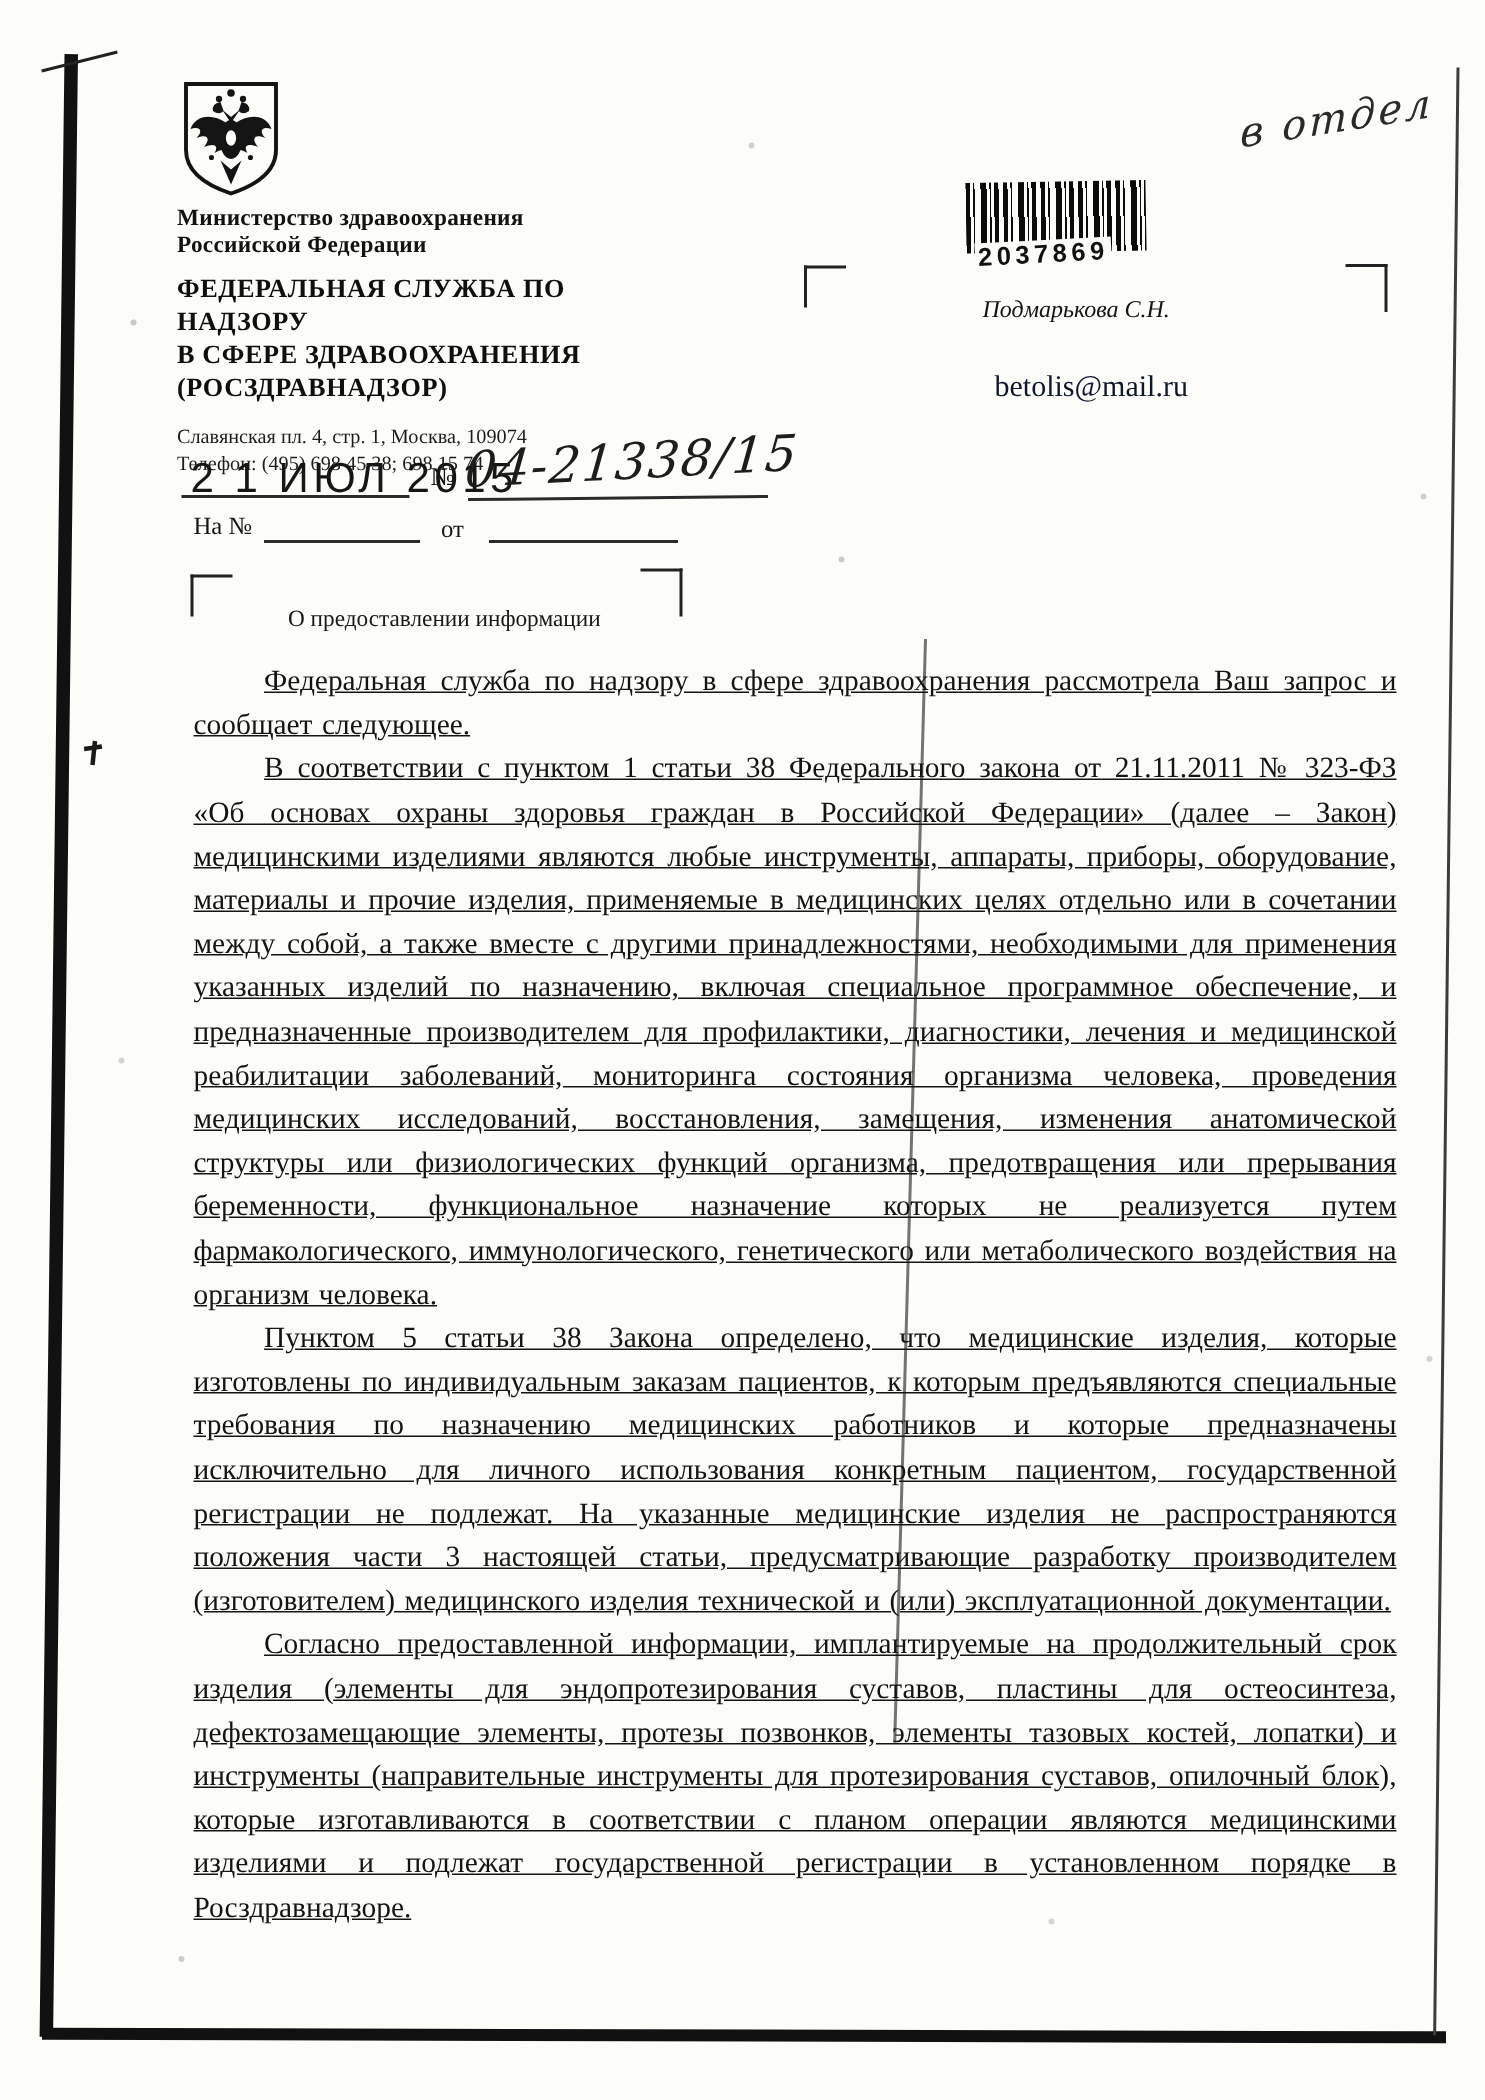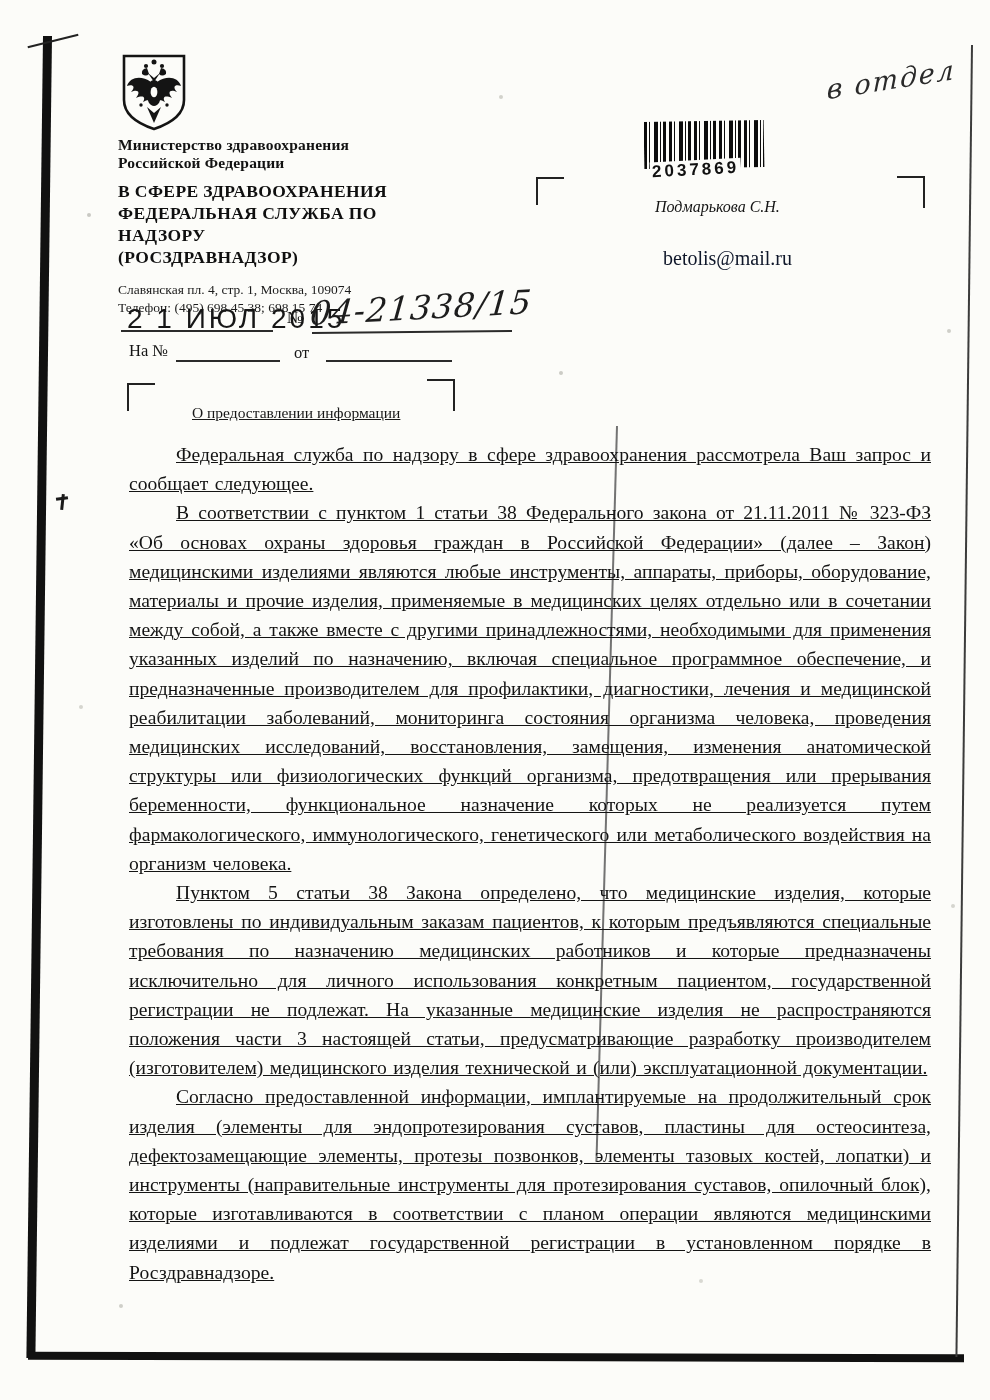--- a/index.html
+++ b/index.html
@@ -56,21 +56,21 @@
 
   
   .corner{width:26px;height:26px;}
   .corner-tl{border-top:2px solid #222;border-left:2px solid #222;}
   .corner-tr{border-top:2px solid #222;border-right:2px solid #222;}
   .c-subj-l{left:127px;top:383px;}
   .c-subj-r{left:427px;top:379px;height:30px;}
   .c-rcpt-l{left:536px;top:177px;}
   .c-rcpt-r{left:897px;top:176px;height:30px;}
 
-  .subject{left:192px;top:404px;font-size:15.5px;color:#181818;text-decoration:underline;}
+  .subject{left:192px;top:404px;font-size:15.5px;color:#181818;}
 
   
   .barcode{left:644px;top:121px;width:120px;height:47px;transform:rotate(-1deg);
     background:repeating-linear-gradient(90deg,
       #0b0b0b 0 3px, transparent 3px 5px,
       #0b0b0b 5px 6px, transparent 6px 10px,
       #0b0b0b 10px 14px, transparent 14px 16px,
       #0b0b0b 16px 17px, transparent 17px 19px,
       #0b0b0b 19px 22px, transparent 22px 25px);}
   .barcode-number{left:650px;top:160px;font-family:"Liberation Sans",sans-serif;
@@ -121,22 +121,22 @@
           <circle cx="49" cy="53" r="1.7"></circle>
       </g>
       <ellipse cx="36" cy="40" rx="3.4" ry="5.2" fill="#fcfcf9"></ellipse>
     </svg>
   </span>
   <div class="ministry">
     <div>Министерство здравоохранения</div>
     <div>Российской Федерации</div>
   </div>
   <div class="service">
+    <div>ФЕДЕРАЛЬНАЯ СЛУЖБА ПО НАДЗОРУ</div>
     <div>В СФЕРЕ ЗДРАВООХРАНЕНИЯ</div>
-    <div>ФЕДЕРАЛЬНАЯ СЛУЖБА ПО НАДЗОРУ</div>
     <div>(РОСЗДРАВНАДЗОР)</div>
   </div>
   <div class="contact">
     <div>Славянская пл. 4, стр. 1, Москва, 109074</div>
     <div>Телефон: (495) 698 45 38; 698 15 74</div>
   </div>
 </div>
 
 <div class="abs date-stamp">2 1 ИЮЛ 2015</div>
 <div class="abs rule date-rule"></div>

